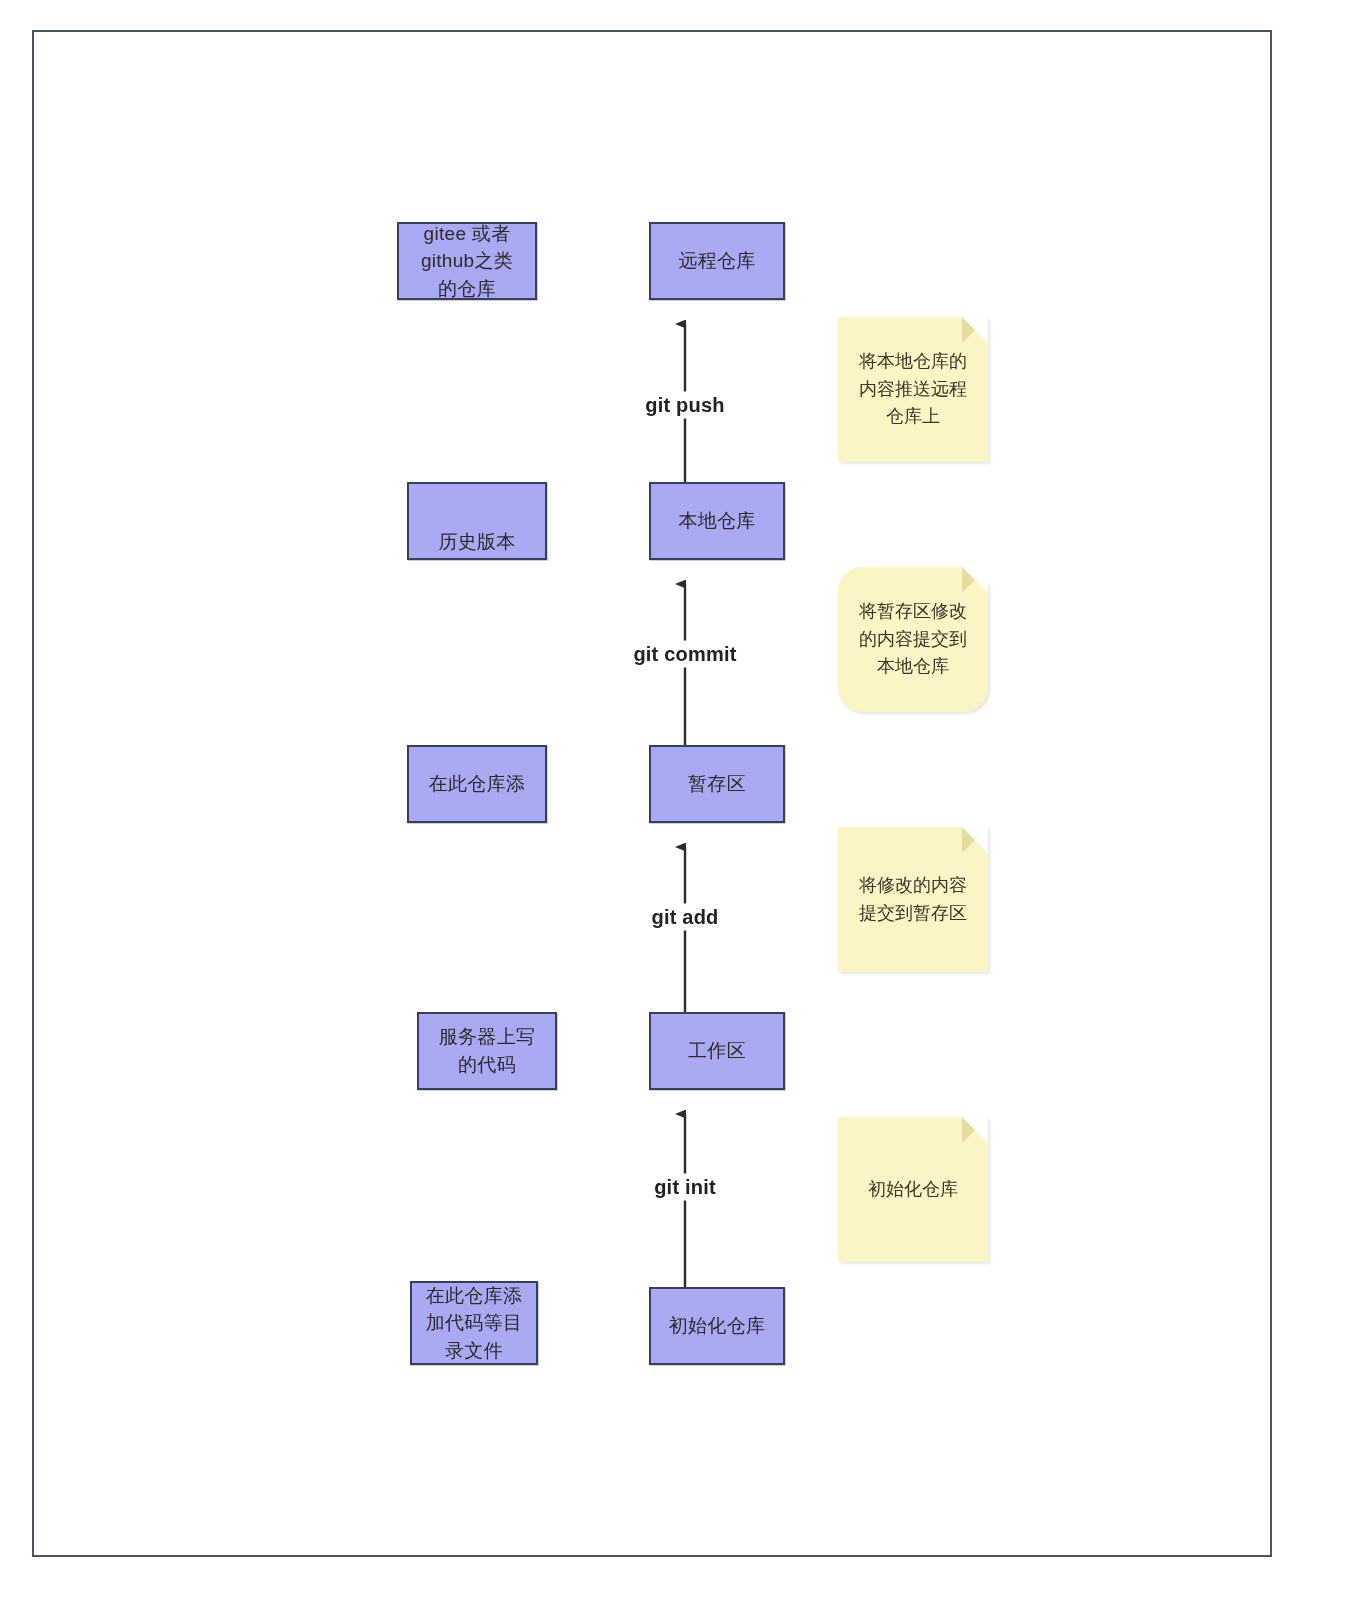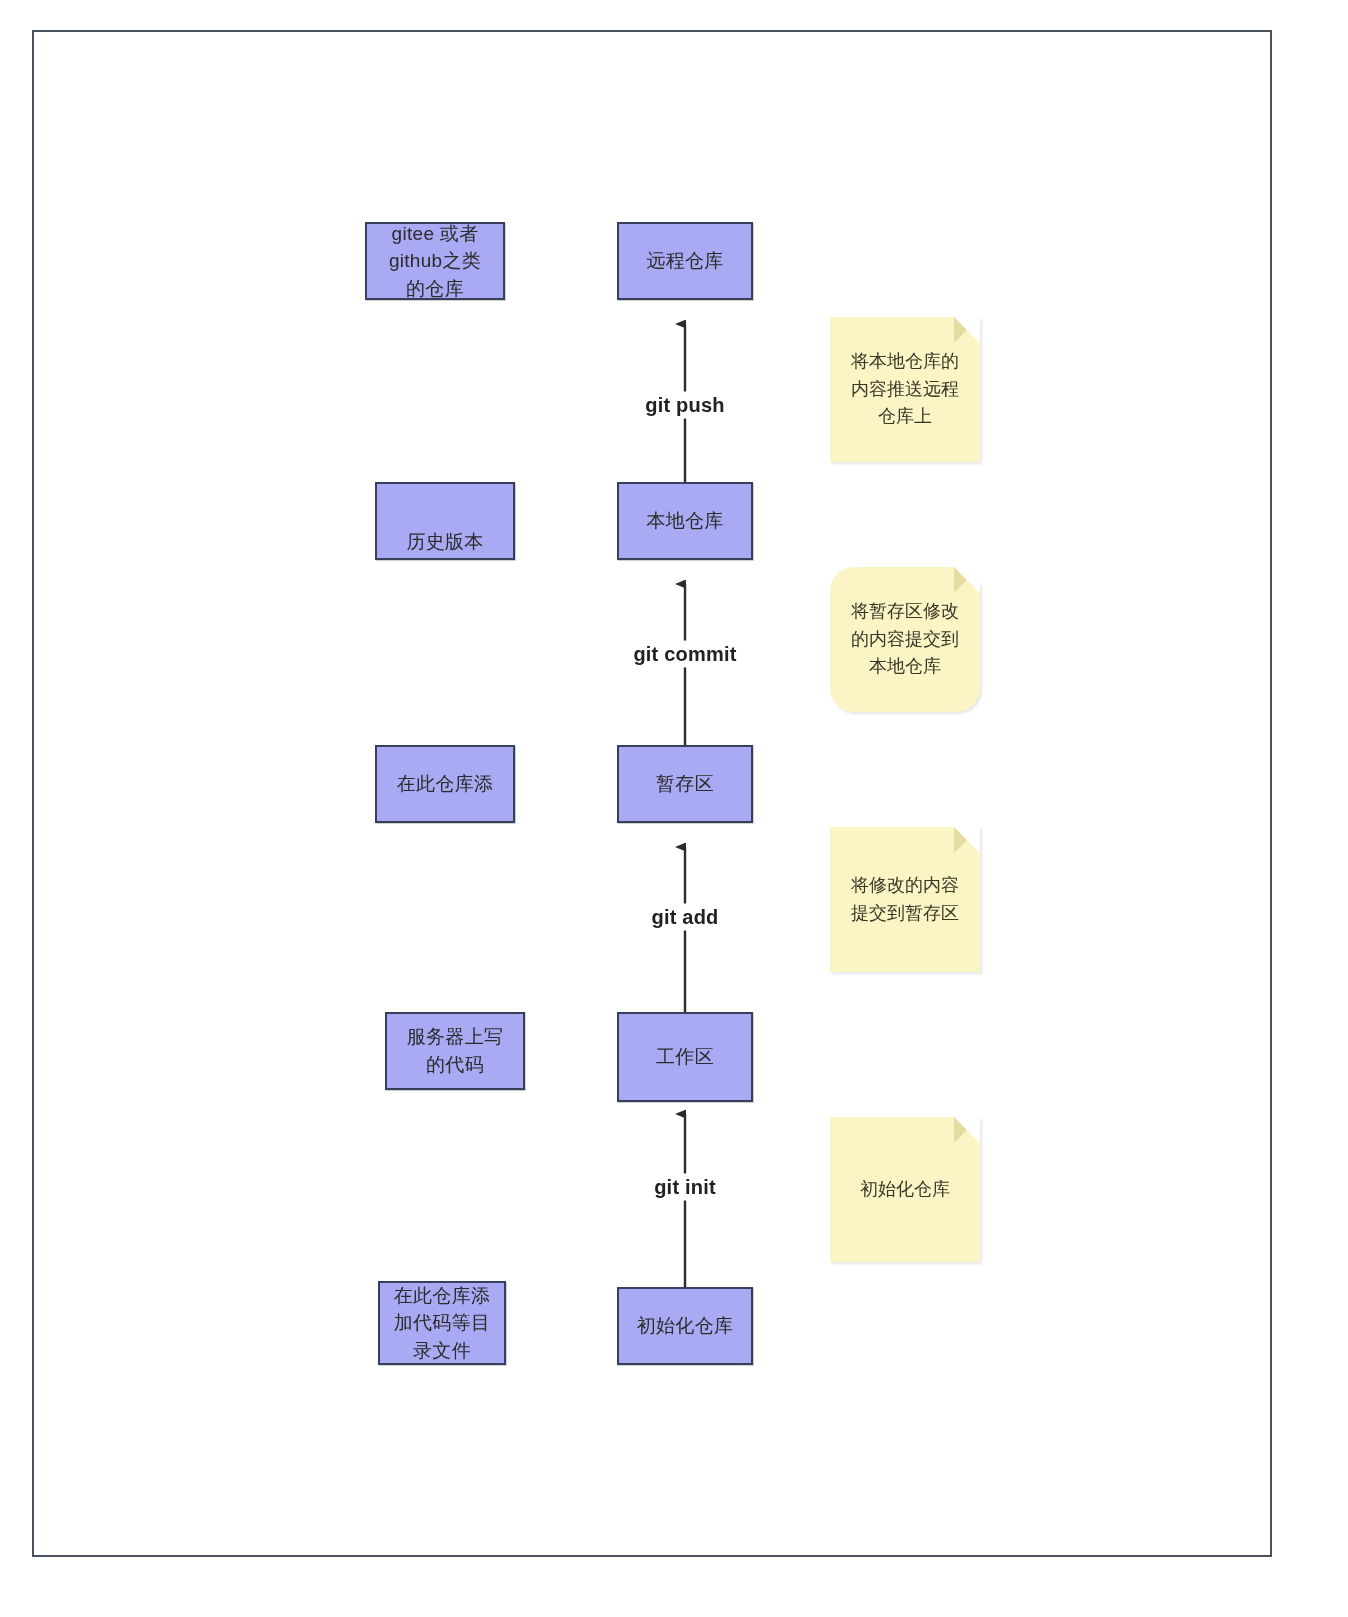--- a/index.html
+++ b/index.html
@@ -39,37 +39,39 @@
     display: flex;
     align-items: center;
     justify-content: center;
     text-align: center;
     font-size: 19px;
     line-height: 1.45;
     letter-spacing: 0.3px;
     white-space: pre-line;
     padding: 2px 6px;
     box-shadow: 1px 1px 0 rgba(0,0,0,0.18);
+    margin-left: 32px;
   }
 
   
   .note {
     position: absolute;
     box-sizing: border-box;
     background: #fbf4c4;
     color: #3a3526;
     display: flex;
     align-items: center;
     justify-content: center;
     text-align: center;
     font-size: 18px;
     line-height: 1.55;
     white-space: pre-line;
     padding: 6px 10px;
     box-shadow: 2px 2px 3px rgba(0,0,0,0.10);
+    margin-left: 8px;
   }
   .note .fold {
     position: absolute;
     top: 0;
     right: 0;
     width: 0;
     height: 0;
     border-style: solid;
     border-width: 0 26px 26px 0;
     border-color: transparent #ffffff transparent transparent;
@@ -134,21 +136,21 @@
     </div>
 
     <div class="node" style="left:583px; top:450px; width:136px; height:78px;">
       <span>本地仓库</span>
     </div>
 
     <div class="node" style="left:583px; top:713px; width:136px; height:78px;">
       <span>暂存区</span>
     </div>
 
-    <div class="node" style="left:583px; top:980px; width:136px; height:90px;">
+    <div class="node" style="left:583px; top:980px; width:136px; height:78px;">
       <span>工作区</span>
     </div>
 
     <div class="node" style="left:583px; top:1255px; width:136px; height:78px;">
       <span>初始化仓库</span>
     </div>
 
     <div class="node" style="left:331px; top:190px; width:140px; height:78px;">
       <span>gitee 或者
 github之类

